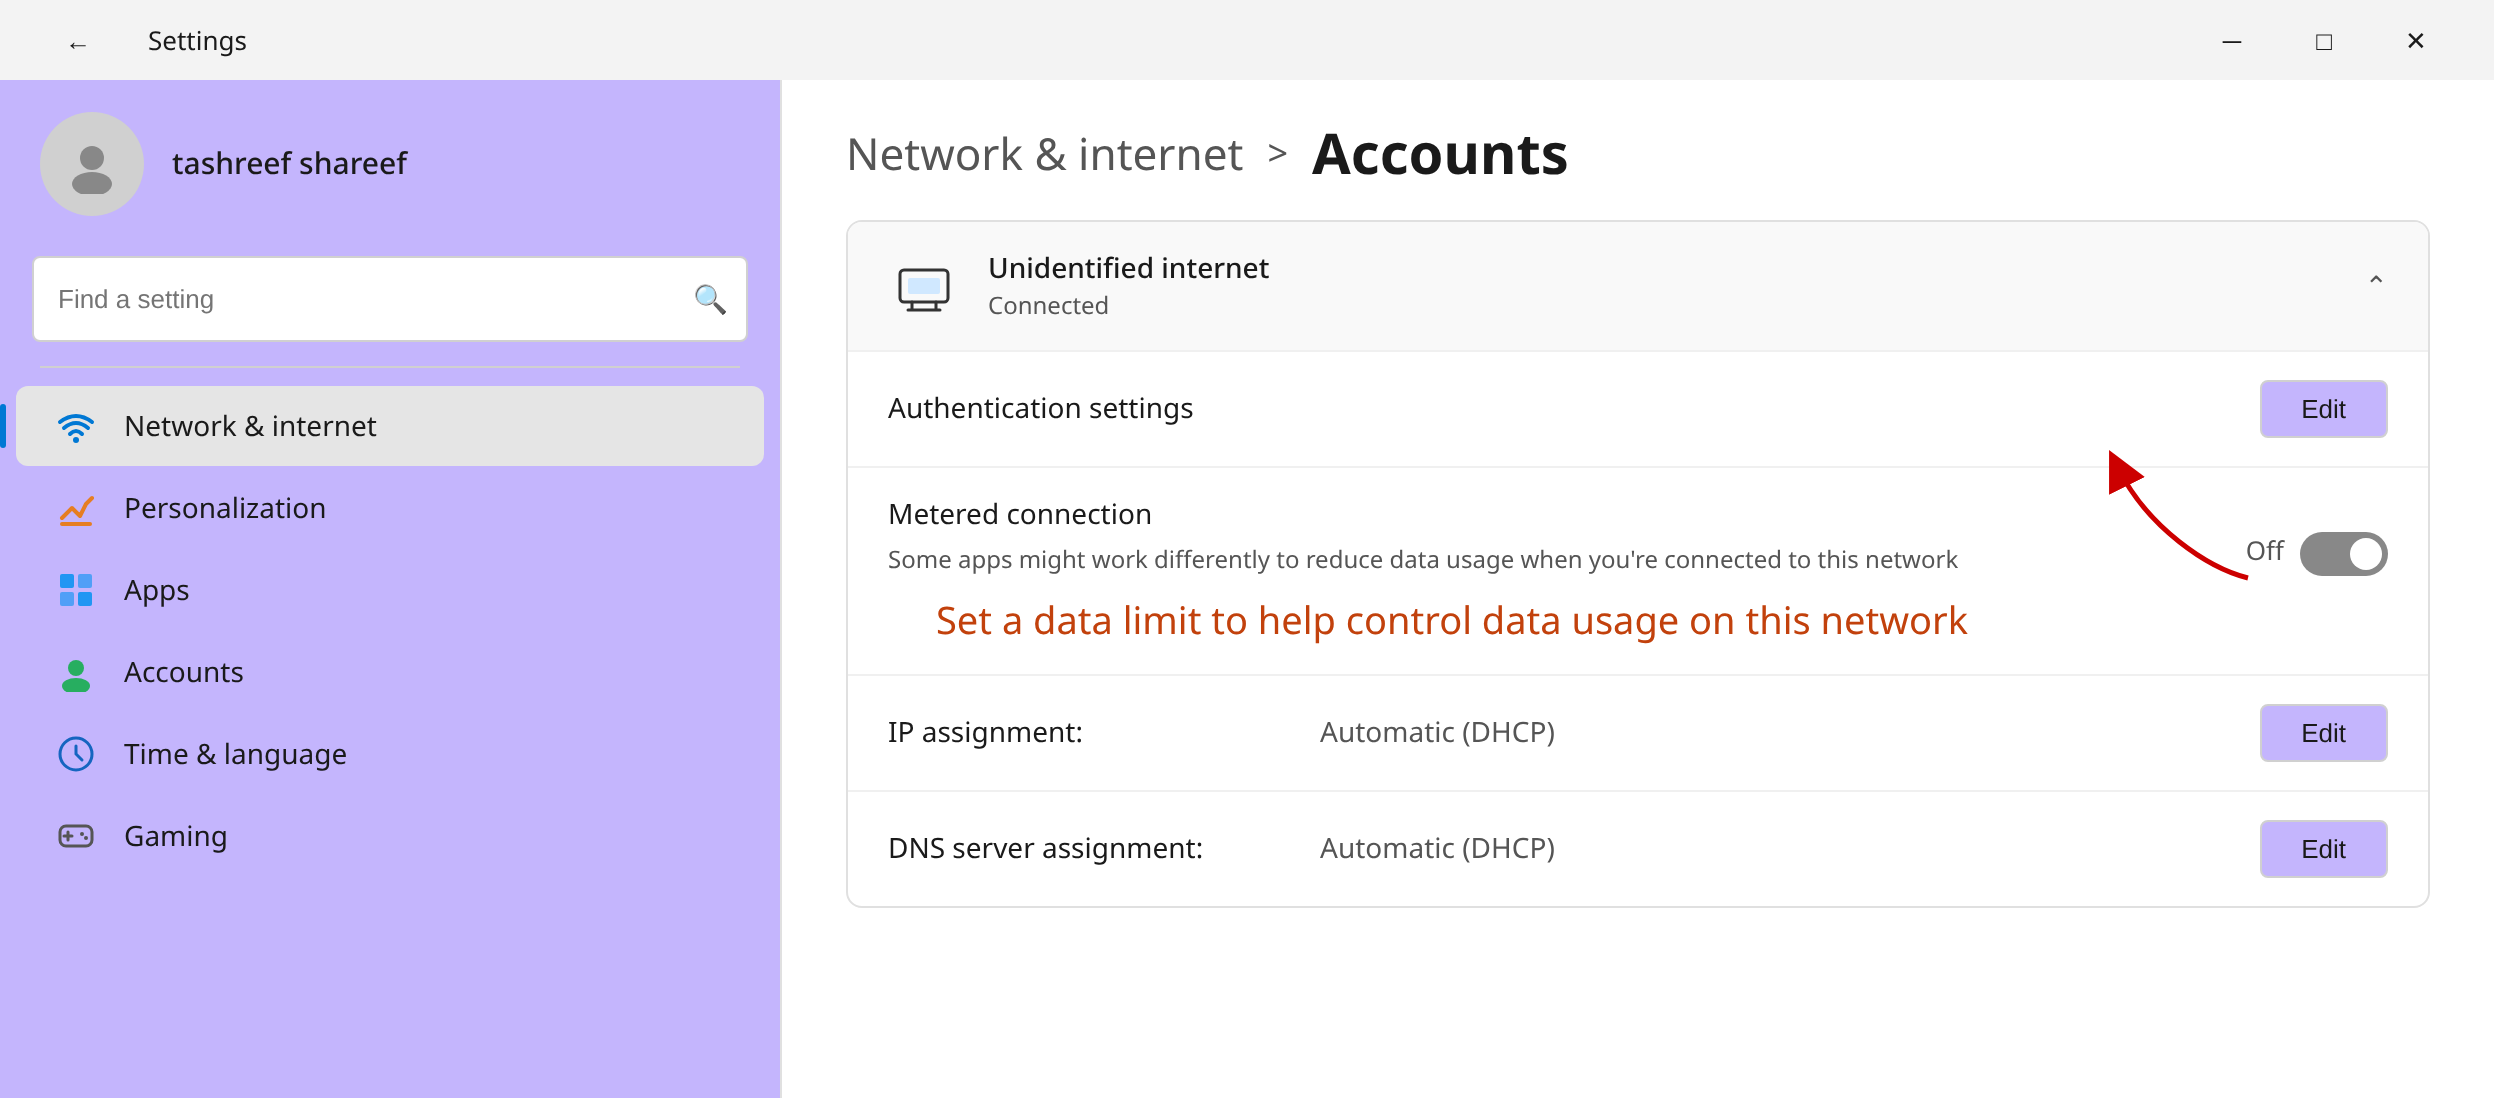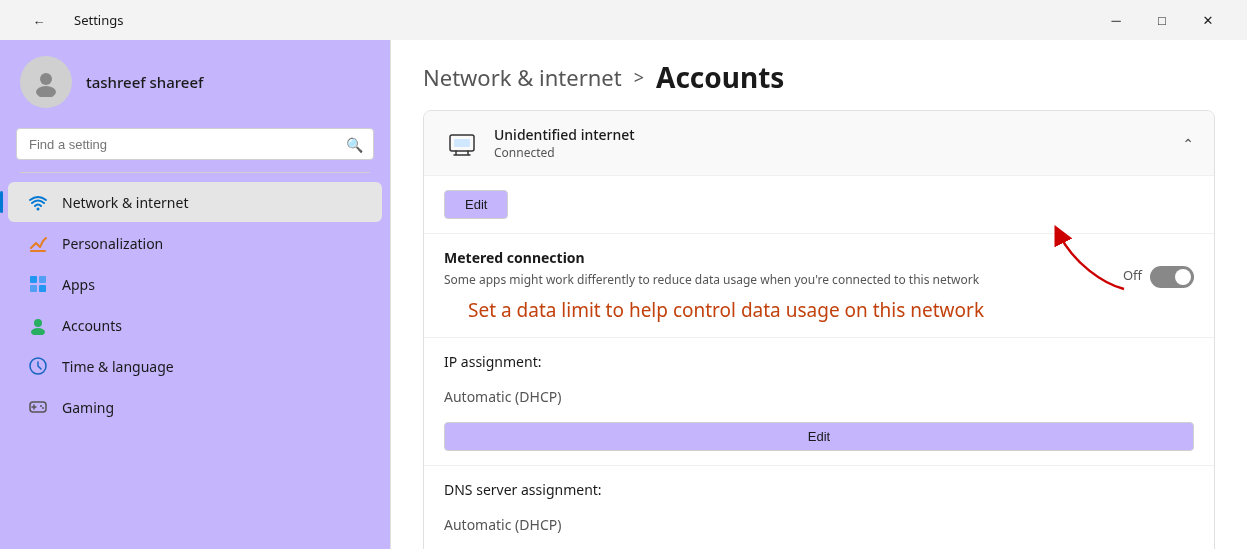--- a/index.html
+++ b/index.html
@@ -83,21 +83,21 @@
       font-size: 15px;
       font-weight: 500;
       color: #1a1a1a;
     }
     .search-box {
       margin: 4px 16px 8px 16px;
       position: relative;
     }
     .search-box input {
       width: 100%;
-      height: 32px;
+      height: 43px;
       border: 1px solid #d0d0d0;
       border-radius: 4px;
       padding: 0 36px 0 12px;
       font-size: 13px;
       background: white;
       color: #333;
       outline: none;
     }
     .search-icon-wrapper {
       position: absolute;
@@ -251,21 +251,21 @@
       align-items: flex-start;
       padding: 14px 20px;
       border-top: 1px solid #f0f0f0;
       gap: 16px;
     }
     .toggle-row-content {
       flex: 1;
     }
     .toggle-row-title {
       font-size: 14px;
-      font-weight: 700;
+      font-weight: 400;
       color: #1a1a1a;
     }
     .toggle-row-desc {
       font-size: 12px;
       color: #555;
       margin-top: 4px;
       max-width: 600px;
       line-height: 1.5;
     }
     .toggle-row-link {
@@ -303,24 +303,24 @@
       position: absolute;
       top: 3px;
       right: 3px;
       width: 16px;
       height: 16px;
       border-radius: 50%;
       background: white;
     }
     .assignment-row {
       display: flex;
+      align-items: center;
       padding: 14px 20px;
       border-top: 1px solid #f0f0f0;
       gap: 16px;
-      flex-direction: column;
     }
     .assignment-label {
       font-size: 14px;
       color: #1a1a1a;
       min-width: 200px;
     }
     .assignment-value {
       flex: 1;
       font-size: 14px;
       color: #555;
@@ -465,20 +465,21 @@
               </svg>
             </div>
             <div class="network-header-info">
               <div class="network-name">Unidentified internet</div>
               <div class="network-status">Connected</div>
             </div>
             <span class="network-chevron">⌃</span>
           </div>
 
           <div class="setting-row">
+            <div class="setting-row-label">Authentication settings</div>
             <button class="edit-btn">Edit</button>
           </div>
 
           <div class="toggle-row arrow-container">
             <div class="toggle-row-content">
               <div class="toggle-row-title">Metered connection</div>
               <div class="toggle-row-desc">Some apps might work differently to reduce data usage when you're connected to this network</div>
               <a class="toggle-row-link">Set a data limit to help control data usage on this network</a>
             </div>
             <div class="toggle-right">

